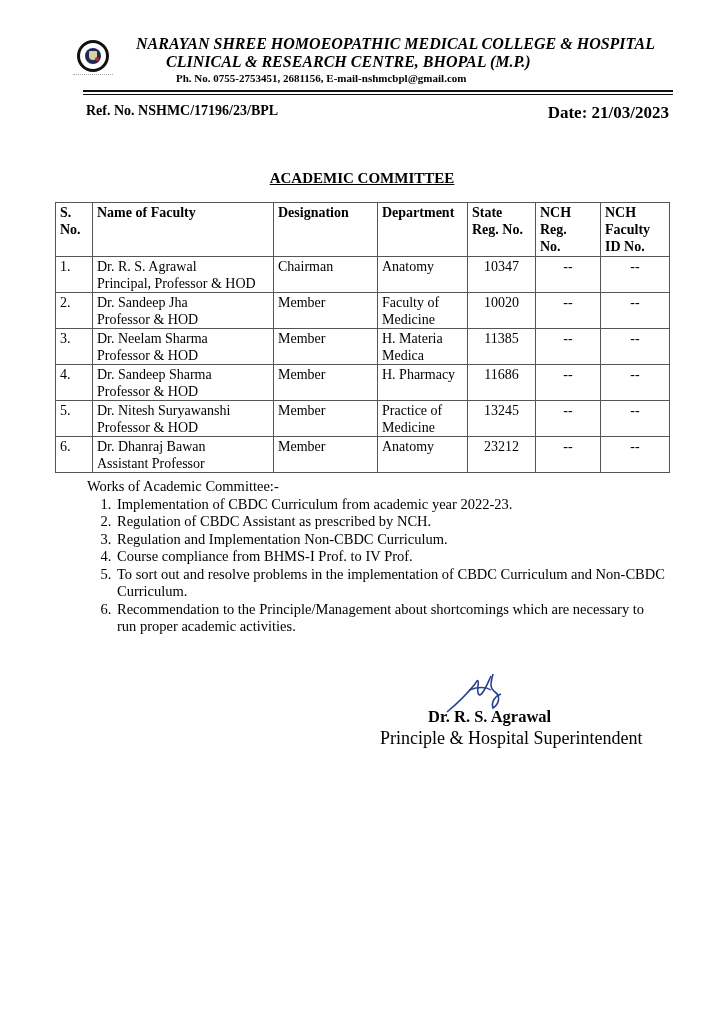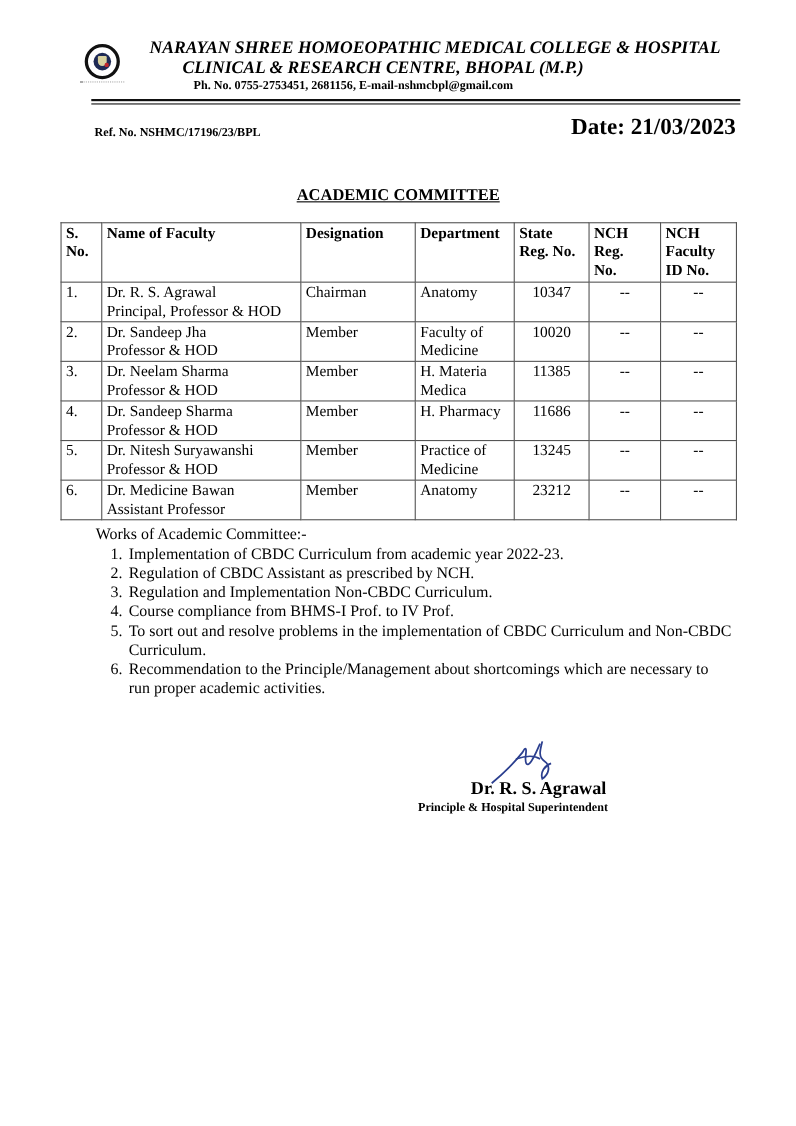--- a/index.html
+++ b/index.html
@@ -8,37 +8,37 @@
   .logo .inner { position: absolute; left: 5px; top: 5px; width: 16px; height: 16px; border-radius: 50%; background: #1e2a55; }
   .logo .shield { position: absolute; left: 9px; top: 8px; width: 8px; height: 9px; background: #d9d2a0; border-radius: 1px 1px 4px 4px; }
   .logo .dot { position: absolute; left: 15px; top: 14px; width: 4px; height: 4px; background: #c0272d; border-radius: 50%; }
   .logo-caption { position: absolute; left: 73px; top: 74px; width: 40px; height: 2px; border-top: 1px dotted #aaa; }
   .hdr { position: absolute; font-weight: bold; white-space: nowrap; }
   .hdr.l1 { left: 136px; top: 35px; font-size: 16px; font-style: italic; }
   .hdr.l2 { left: 166px; top: 53px; font-size: 16px; font-style: italic; }
   .hdr.l3 { left: 176px; top: 72px; font-size: 11px; }
   .rule1 { position: absolute; left: 83px; top: 90px; width: 590px; height: 2px; background: #111; }
   .rule2 { position: absolute; left: 83px; top: 94px; width: 590px; height: 1px; background: #111; }
-  .ref { position: absolute; left: 86px; top: 103px; font-weight: bold; font-size: 11px; margin-top: 12px; }
-  .date { position: absolute; right: 55px; top: 103px; font-weight: bold; font-size: 21px; text-align: right; }
+  .ref { position: absolute; left: 86px; top: 103px; font-weight: bold; font-size: 14px; }
+  .date { position: absolute; right: 55px; top: 103px; font-weight: bold; font-size: 17px; text-align: right; }
   .title { position: absolute; left: 0; width: 724px; top: 170px; text-align: center; font-weight: bold; font-size: 15px; }
   .title span { text-decoration: underline; }
   table.committee { position: absolute; left: 55px; top: 202px; border-collapse: collapse; font-size: 14px; line-height: 17px; }
   table.committee th, table.committee td { border: 1px solid #555; padding: 1px 4px 0 4px; vertical-align: top; text-align: left; }
   table.committee th { font-weight: bold; height: 52px; }
   table.committee td { height: 32px; }
   table.committee td.num { text-align: center; }
   .works { position: absolute; left: 87px; top: 478px; font-size: 14.5px; line-height: 17.5px; width: 580px; }
   .works .wh { font-weight: normal; }
   .works ol { margin: 0; padding-left: 28px; }
   .works li { padding-left: 2px; }
   .sig-mark { position: absolute; left: 445px; top: 672px; width: 80px; height: 42px; }
   .signer { position: absolute; left: 0; width: 724px; top: 707px; }
   .signer .name { position: absolute; left: 428px; top: 0; font-weight: bold; font-size: 16.5px; white-space: nowrap; }
-  .signer .role { position: absolute; left: 380px; top: 21px; font-weight: bold; font-size: 11px; white-space: nowrap; }
+  .signer .role { position: absolute; left: 380px; top: 21px; font-weight: normal; font-size: 18px; white-space: nowrap; }
 </style>
 </head>
 <body>
 
 <div class="logo">
   <div class="inner"></div>
   <div class="shield"></div>
   <div class="dot"></div>
 </div>
 <div class="logo-caption"></div>
@@ -116,21 +116,21 @@
       <td>5.</td>
       <td><span>Dr. Nitesh Suryawanshi</span><br><span>Professor &amp; HOD</span></td>
       <td>Member</td>
       <td><span>Practice of</span><br><span>Medicine</span></td>
       <td class="num">13245</td>
       <td class="num">--</td>
       <td class="num">--</td>
     </tr>
     <tr>
       <td>6.</td>
-      <td><span>Dr. Medicine Bawan</span><br><span>Assistant Professor</span></td>
+      <td><span>Dr. Dhanraj Bawan</span><br><span>Assistant Professor</span></td>
       <td>Member</td>
       <td><span>Anatomy</span><br><span></span></td>
       <td class="num">23212</td>
       <td class="num">--</td>
       <td class="num">--</td>
     </tr>
   </tbody>
 </table>
 
 <div class="works">

